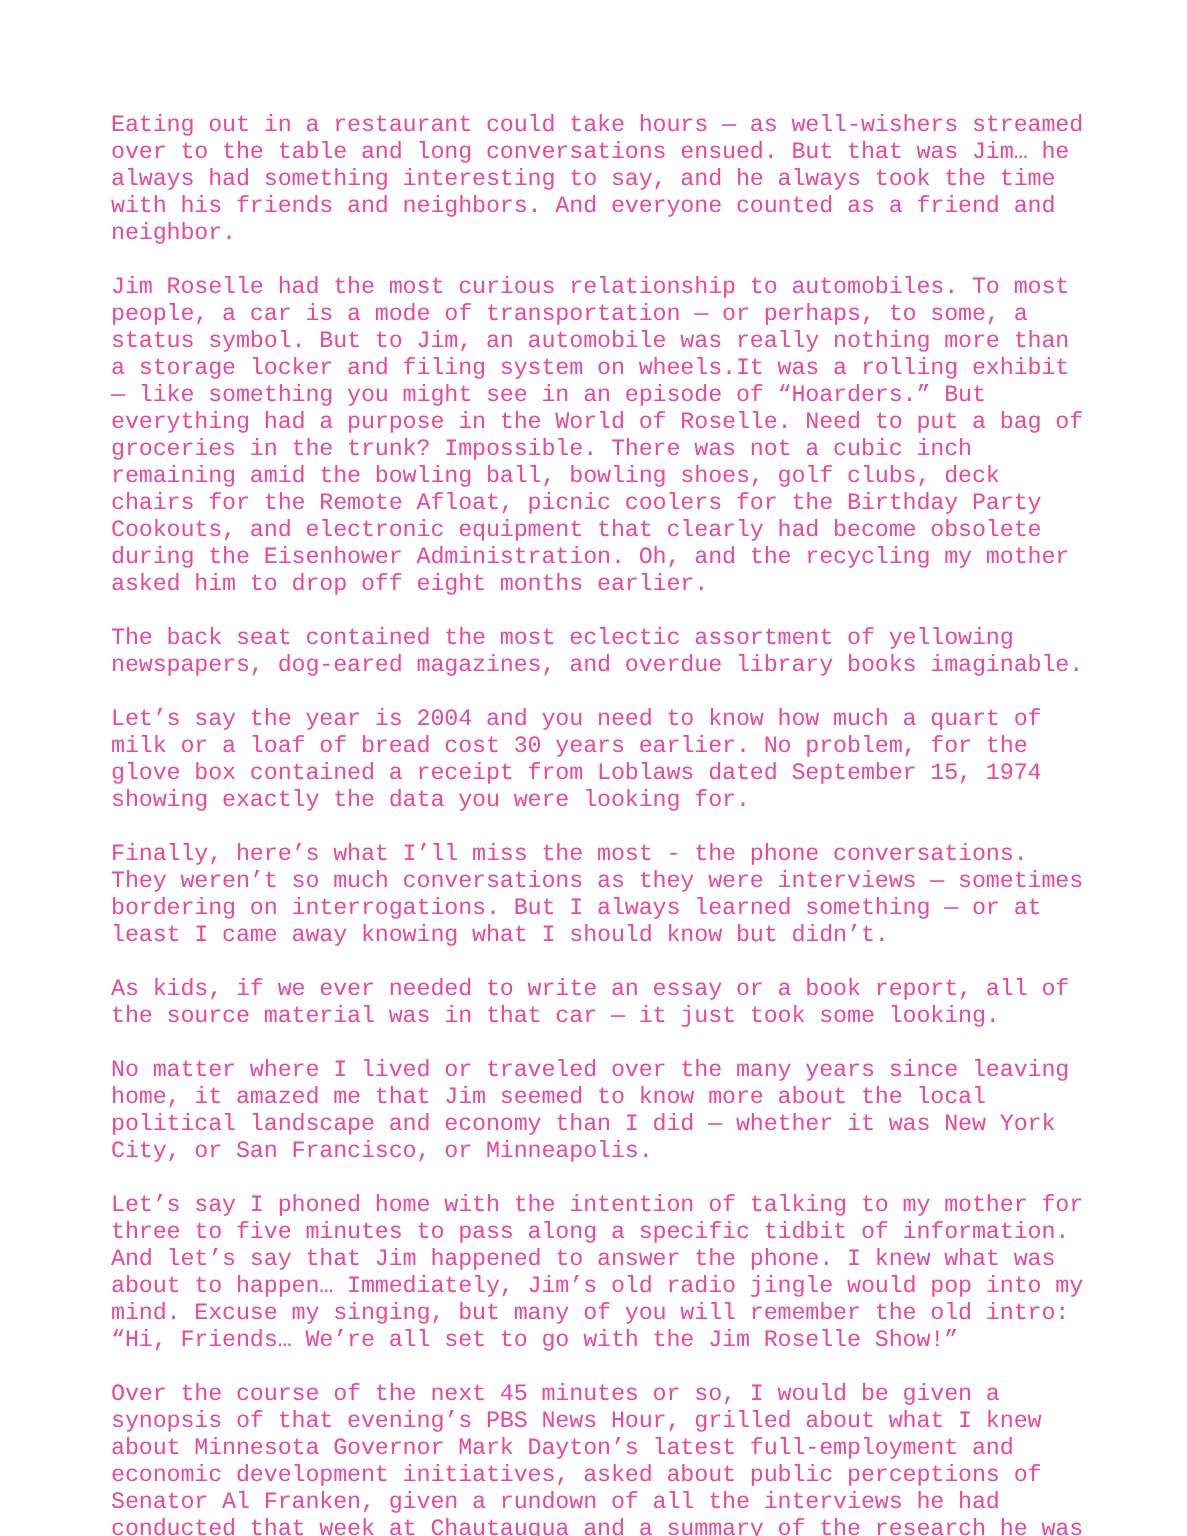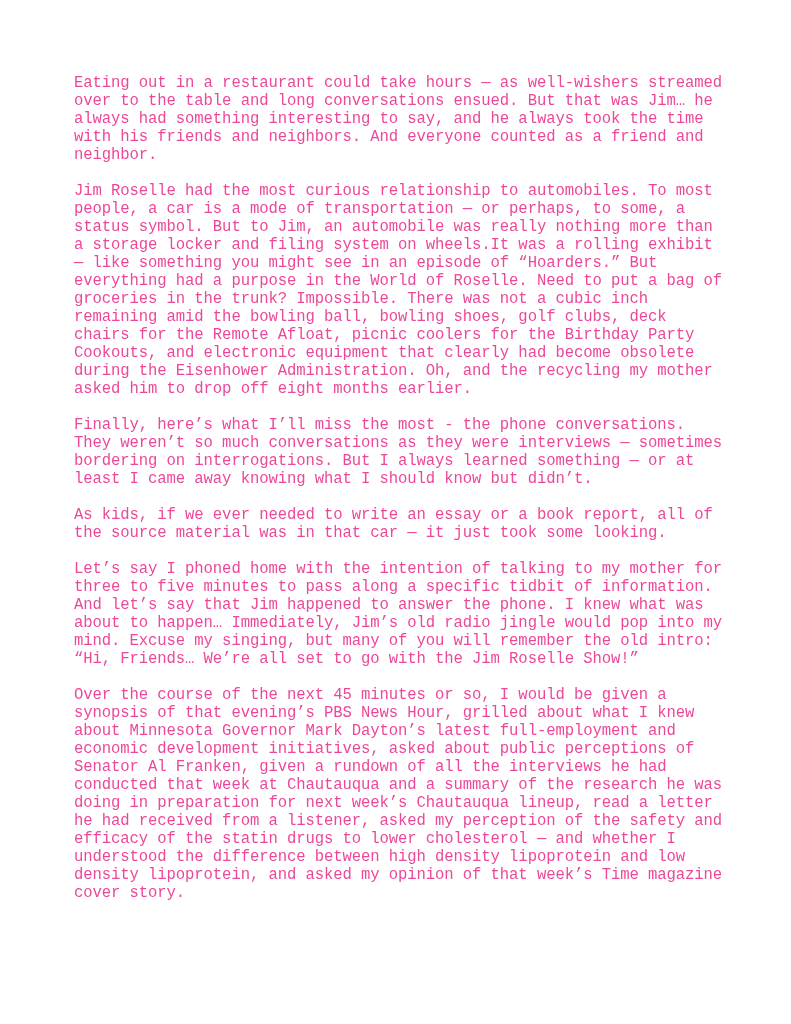--- a/index.html
+++ b/index.html
@@ -19,17 +19,20 @@
     letter-spacing: -0.1px;
     word-spacing: 0px;
   }
 </style>
 </head>
 <body>
 
 <div class="page">
   <p>Eating out in a restaurant could take hours — as well-wishers streamed over to the table and long conversations ensued. But that was Jim… he always had something interesting to say, and he always took the time with his friends and neighbors. And everyone counted as a friend and neighbor.</p>
   <p>Jim Roselle had the most curious relationship to automobiles. To most people, a car is a mode of transportation — or perhaps, to some, a status symbol. But to Jim, an automobile was really nothing more than a storage locker and filing system on wheels.It was a rolling exhibit — like something you might see in an episode of “Hoarders.” But everything had a purpose in the World of Roselle. Need to put a bag of groceries in the trunk? Impossible. There was not a cubic inch remaining amid the bowling ball, bowling shoes, golf clubs, deck chairs for the Remote Afloat, picnic coolers for the Birthday Party Cookouts, and electronic equipment that clearly had become obsolete during the Eisenhower Administration. Oh, and the recycling my mother asked him to drop off eight months earlier.</p>
+  <p>The back seat contained the most eclectic assortment of yellowing newspapers, dog-eared magazines, and overdue library books imaginable.</p>
+  <p>Let’s say the year is 2004 and you need to know how much a quart of milk or a loaf of bread cost 30 years earlier. No problem, for the glove box contained a receipt from Loblaws dated September 15, 1974 showing exactly the data you were looking for.</p>
   <p>Finally, here’s what I’ll miss the most - the phone conversations. They weren’t so much conversations as they were interviews — sometimes bordering on interrogations. But I always learned something — or at least I came away knowing what I should know but didn’t.</p>
   <p>As kids, if we ever needed to write an essay or a book report, all of the source material was in that car — it just took some looking.</p>
+  <p>No matter where I lived or traveled over the many years since leaving home, it amazed me that Jim seemed to know more about the local political landscape and economy than I did — whether it was New York City, or San Francisco, or Minneapolis.</p>
   <p>Let’s say I phoned home with the intention of talking to my mother for three to five minutes to pass along a specific tidbit of information. And let’s say that Jim happened to answer the phone. I knew what was about to happen… Immediately, Jim’s old radio jingle would pop into my mind. Excuse my singing, but many of you will remember the old intro: “Hi, Friends… We’re all set to go with the Jim Roselle Show!”</p>
   <p>Over the course of the next 45 minutes or so, I would be given a synopsis of that evening’s PBS News Hour, grilled about what I knew about Minnesota Governor Mark Dayton’s latest full-employment and economic development initiatives, asked about public perceptions of Senator Al Franken, given a rundown of all the interviews he had conducted that week at Chautauqua and a summary of the research he was doing in preparation for next week’s Chautauqua lineup, read a letter he had received from a listener, asked my perception of the safety and efficacy of the statin drugs to lower cholesterol — and whether I understood the difference between high density lipoprotein and low density lipoprotein, and asked my opinion of that week’s Time magazine cover story.</p>
 </div>
 
 </body></html>

